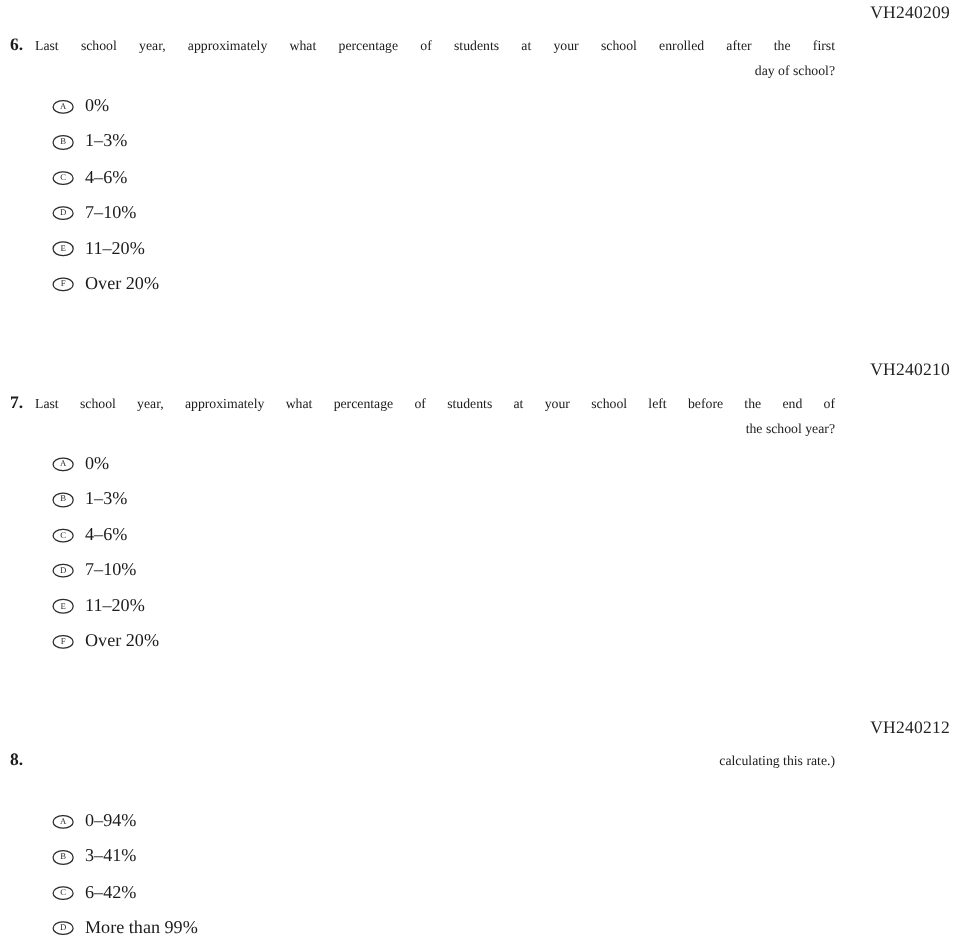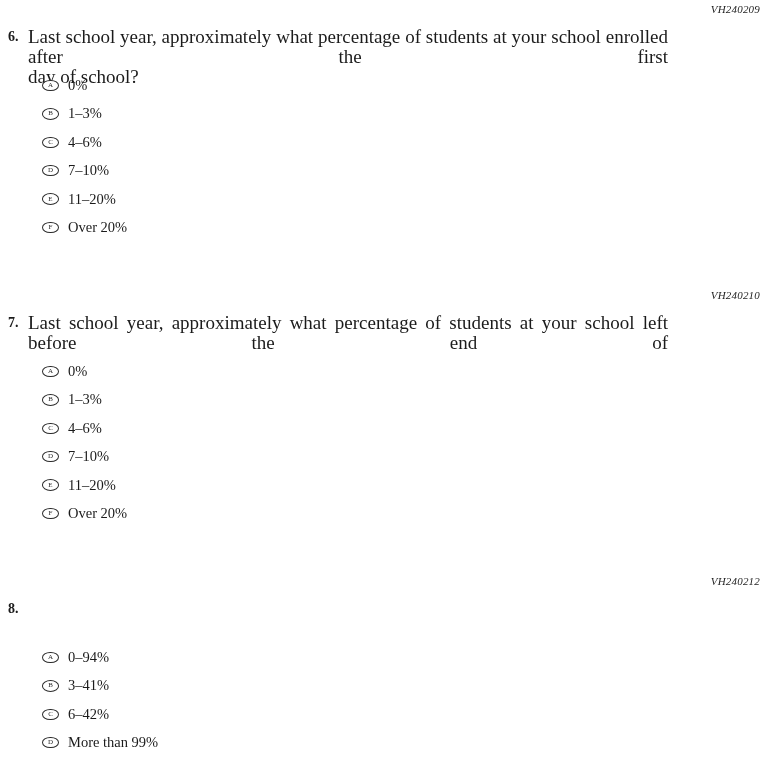--- a/index.html
+++ b/index.html
@@ -15,35 +15,35 @@
     background: #ffffff;
     overflow: hidden;
   }
   .question-block { position: absolute; left: 0; width: 769px; }
   .q6 { top: 0; }
   .q7 { top: 286px; }
   .q8 { top: 572px; }
 
   .code {
     position: absolute; top: 3px; right: 9px;
-    font-size: 11px; letter-spacing: 0.2px; color: #232323; font-style: italic;
+    font-size: 14px; letter-spacing: 0.2px; color: #232323;
   }
   .q-row {
     position: absolute; top: 27px; left: 8px;
     display: flex; align-items: flex-start;
   }
   .q-num {
     flex: 0 0 20px;
     font-weight: bold; font-size: 14px; line-height: 20px;
   }
   .q-text {
     width: 640px;
-    font-size: 19px; line-height: 20px;
-  }
-  .q-line { text-align: left; }
+    font-size: 11px; line-height: 20px;
+  }
+  .q-line { text-align: right; }
   .q-line-justify { text-align: justify; text-align-last: justify; }
 
   .options {
     position: absolute; top: 78px; left: 42px;
     list-style: none;
   }
   .option {
     display: flex; align-items: center;
     height: 15px; margin-bottom: 13.4px;
   }
@@ -117,20 +117,21 @@
       </li>
     </ul>
   </section>
 
   <section class="question-block q7">
     <div class="code">VH240210</div>
     <div class="q-row">
       <div class="q-num">7.</div>
       <div class="q-text">
         <div class="q-line q-line-justify">Last school year, approximately what percentage of students at your school left before the end of</div>
+        <div class="q-line">the school year?</div>
       </div>
     </div>
     <ul class="options">
       <li class="option">
         <span class="oval">
             <span class="oval-letter">A</span>
           </span>
         <span class="option-label">0%</span>
       </li>
       <li class="option">
@@ -164,20 +165,21 @@
         <span class="option-label">Over 20%</span>
       </li>
     </ul>
   </section>
 
   <section class="question-block q8">
     <div class="code">VH240212</div>
     <div class="q-row">
       <div class="q-num">8.</div>
       <div class="q-text">
+        <div class="q-line">calculating this rate.)</div>
       </div>
     </div>
     <ul class="options">
       <li class="option">
         <span class="oval">
             <span class="oval-letter">A</span>
           </span>
         <span class="option-label">0–94%</span>
       </li>
       <li class="option">

